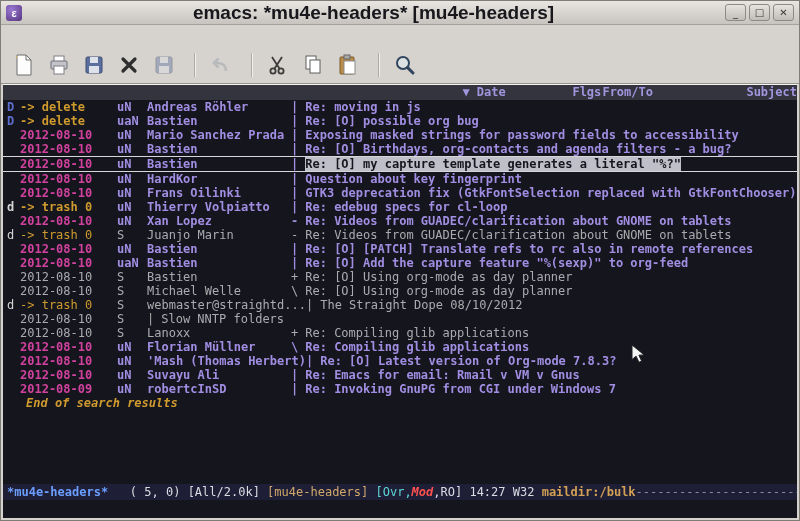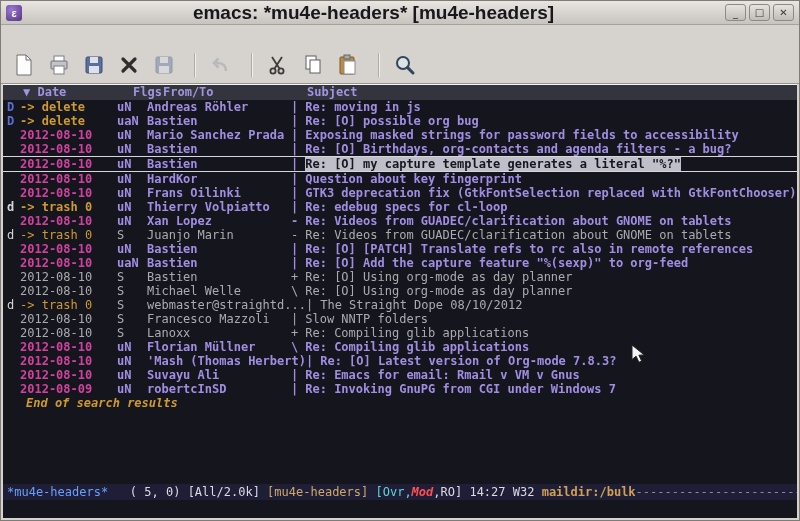--- a/index.html
+++ b/index.html
@@ -37,21 +37,21 @@
   .tool-sep { width:2px; height:24px; margin:0 10px; background:#aeaaa4;
               border-right:1px solid #f2eeea; }
 
   
   .frame { flex:1; min-height:0; margin:0 2px 2px 2px; display:flex; flex-direction:column;
            background:var(--bg); border-top:1px solid #f7f5f2; }
   .content { flex:1; min-height:0; overflow:hidden; font-family:"DejaVu Sans Mono", monospace;
              font-size:12px; line-height:14px; }
 
   .header-line { height:15px; background:var(--header_bg); color:var(--header_fg);
-                 font-weight:bold; display:flex; padding-left:20px; white-space:pre; }
+                 font-weight:bold; display:flex; padding-left:4px; white-space:pre;justify-content:flex-end; }
   .h-date { width:110px; flex:none; }
   .h-flags { width:30px; flex:none; }
   .h-from { width:144px; flex:none; }
 
   .hrow { height:14px; display:flex; padding-left:4px; white-space:pre; }
   .hrow span { flex:none; }
   .unread { color:var(--unread); font-weight:bold; }
   .seen   { color:var(--seen); }
   .c-mark  { width:13px; }
   .c-date  { width:97px; }
@@ -68,21 +68,21 @@
   .hrow.current .c-subject { background:var(--current_inverse_bg); color:var(--current_inverse_fg); }
 
   .end-text { height:14px; padding-left:4px; color:var(--action); font-style:italic;
               font-weight:bold; white-space:pre;margin-left:19px; }
 
   
   .modeline { height:16px; flex:none; background:var(--modeline_bg); color:var(--modeline_fg);
               font-family:"DejaVu Sans Mono", monospace; font-size:12px; line-height:16px;
               padding-left:4px; white-space:pre; overflow:hidden; }
   .ml-plain  { color:var(--modeline_fg); }
-  .ml-buffer { color:var(--ml_buffer); font-weight:normal; }
+  .ml-buffer { color:var(--ml_buffer); font-weight:bold; }
   .ml-mode   { color:var(--ml_mode); }
   .ml-ovr    { color:var(--ml_ovr); }
   .ml-mod    { color:var(--ml_mod); font-weight:bold;font-style:italic; }
   .ml-dir    { color:var(--ml_dir); font-weight:bold; }
   .ml-dash   { color:var(--ml_dash); }
   .minibuffer { height:18px; flex:none; background:var(--bg); }
 
   .mouse-cursor { position:absolute; left:630px; top:343px; z-index:20; pointer-events:none; }
 </style>
 </head>
@@ -200,21 +200,21 @@
           <div class="hrow unread"><span class="c-mark md"></span><span class="c-date du">2012-08-10</span><span class="c-flags">uN</span><span class="c-from">HardKor</span><span class="c-sep">|</span><span class="c-subject">Question about key fingerprint</span></div>
           <div class="hrow unread"><span class="c-mark md"></span><span class="c-date du">2012-08-10</span><span class="c-flags">uN</span><span class="c-from">Frans Oilinki</span><span class="c-sep">|</span><span class="c-subject">GTK3 deprecation fix (GtkFontSelection replaced with GtkFontChooser)</span></div>
           <div class="hrow unread"><span class="c-mark md">d</span><span class="c-date action">-&gt; trash 0</span><span class="c-flags">uN</span><span class="c-from">Thierry Volpiatto</span><span class="c-sep">|</span><span class="c-subject">Re: edebug specs for cl-loop</span></div>
           <div class="hrow unread"><span class="c-mark md"></span><span class="c-date du">2012-08-10</span><span class="c-flags">uN</span><span class="c-from">Xan Lopez</span><span class="c-sep">-</span><span class="c-subject">Re: Videos from GUADEC/clarification about GNOME on tablets</span></div>
           <div class="hrow seen"><span class="c-mark md">d</span><span class="c-date action">-&gt; trash 0</span><span class="c-flags">S</span><span class="c-from">Juanjo Marin</span><span class="c-sep">-</span><span class="c-subject">Re: Videos from GUADEC/clarification about GNOME on tablets</span></div>
           <div class="hrow unread"><span class="c-mark md"></span><span class="c-date du">2012-08-10</span><span class="c-flags">uN</span><span class="c-from">Bastien</span><span class="c-sep">|</span><span class="c-subject">Re: [O] [PATCH] Translate refs to rc also in remote references</span></div>
           <div class="hrow unread"><span class="c-mark md"></span><span class="c-date du">2012-08-10</span><span class="c-flags">uaN</span><span class="c-from">Bastien</span><span class="c-sep">|</span><span class="c-subject">Re: [O] Add the capture feature "%(sexp)" to org-feed</span></div>
           <div class="hrow seen"><span class="c-mark md"></span><span class="c-date ds">2012-08-10</span><span class="c-flags">S</span><span class="c-from">Bastien</span><span class="c-sep">+</span><span class="c-subject">Re: [O] Using org-mode as day planner</span></div>
           <div class="hrow seen"><span class="c-mark md"></span><span class="c-date ds">2012-08-10</span><span class="c-flags">S</span><span class="c-from">Michael Welle</span><span class="c-sep">\</span><span class="c-subject">Re: [O] Using org-mode as day planner</span></div>
           <div class="hrow seen"><span class="c-mark md">d</span><span class="c-date action">-&gt; trash 0</span><span class="c-flags">S</span><span class="c-from">webmaster@straightd...</span><span class="c-sep">|</span><span class="c-subject">The Straight Dope 08/10/2012</span></div>
-          <div class="hrow seen"><span class="c-mark md"></span><span class="c-date ds">2012-08-10</span><span class="c-flags">S</span><span class="c-from">Francesco Mazzoli</span><span class="c-sep">|</span><span class="c-subject">Slow NNTP folders</span></div>
+          <div class="hrow seen"><span class="c-mark md"></span><span class="c-date ds">2012-08-10</span><span class="c-flags">S</span><span class="c-sep">|</span><span class="c-subject">Slow NNTP folders</span></div>
           <div class="hrow seen"><span class="c-mark md"></span><span class="c-date ds">2012-08-10</span><span class="c-flags">S</span><span class="c-from">Lanoxx</span><span class="c-sep">+</span><span class="c-subject">Re: Compiling glib applications</span></div>
           <div class="hrow unread"><span class="c-mark md"></span><span class="c-date du">2012-08-10</span><span class="c-flags">uN</span><span class="c-from">Florian Müllner</span><span class="c-sep">\</span><span class="c-subject">Re: Compiling glib applications</span></div>
           <div class="hrow unread"><span class="c-mark md"></span><span class="c-date du">2012-08-10</span><span class="c-flags">uN</span><span class="c-from">'Mash (Thomas Herbert)</span><span class="c-sep">|</span><span class="c-subject">Re: [O] Latest version of Org-mode 7.8.3?</span></div>
           <div class="hrow unread"><span class="c-mark md"></span><span class="c-date du">2012-08-10</span><span class="c-flags">uN</span><span class="c-from">Suvayu Ali</span><span class="c-sep">|</span><span class="c-subject">Re: Emacs for email: Rmail v VM v Gnus</span></div>
           <div class="hrow unread"><span class="c-mark md"></span><span class="c-date du">2012-08-09</span><span class="c-flags">uN</span><span class="c-from">robertcInSD</span><span class="c-sep">|</span><span class="c-subject">Re: Invoking GnuPG from CGI under Windows 7</span></div>
         </div>
       <div class="end-text">End of search results</div>
     </div>
     <div class="modeline" id="modeline"><span class="ml-buffer">*mu4e-headers*   </span><span class="ml-plain">( 5, 0) </span><span class="ml-plain">[All/2.0k] </span><span class="ml-mode">[mu4e-headers] </span><span class="ml-ovr">[Ovr,</span><span class="ml-mod">Mod</span><span class="ml-plain">,RO] </span><span class="ml-plain">14:27 W32 </span><span class="ml-dir">maildir:/bulk</span><span class="ml-dash">--------------------------------------</span></div>
     <div class="minibuffer"></div>

